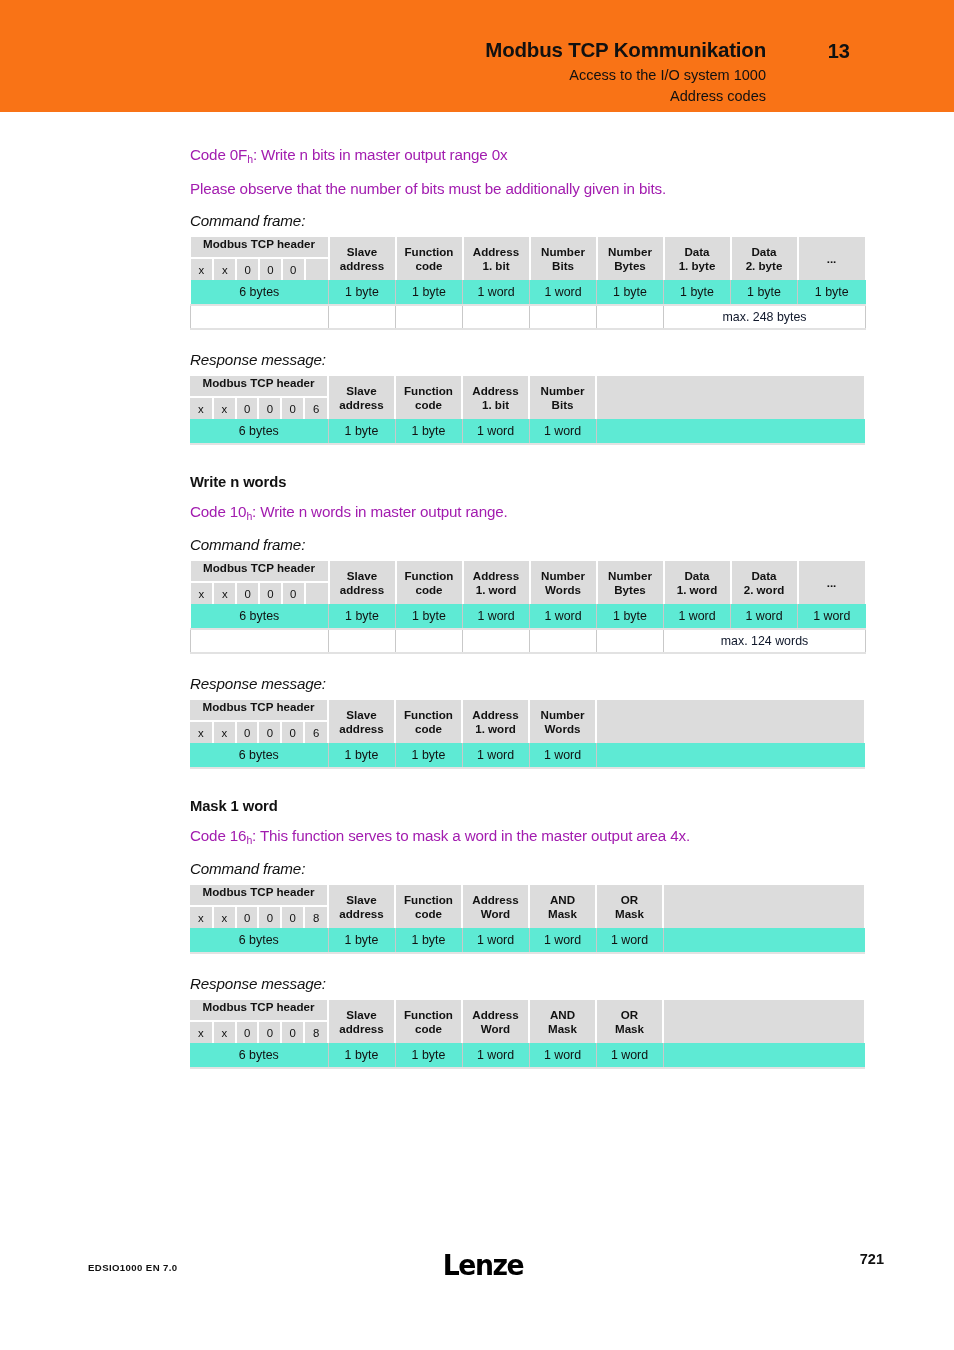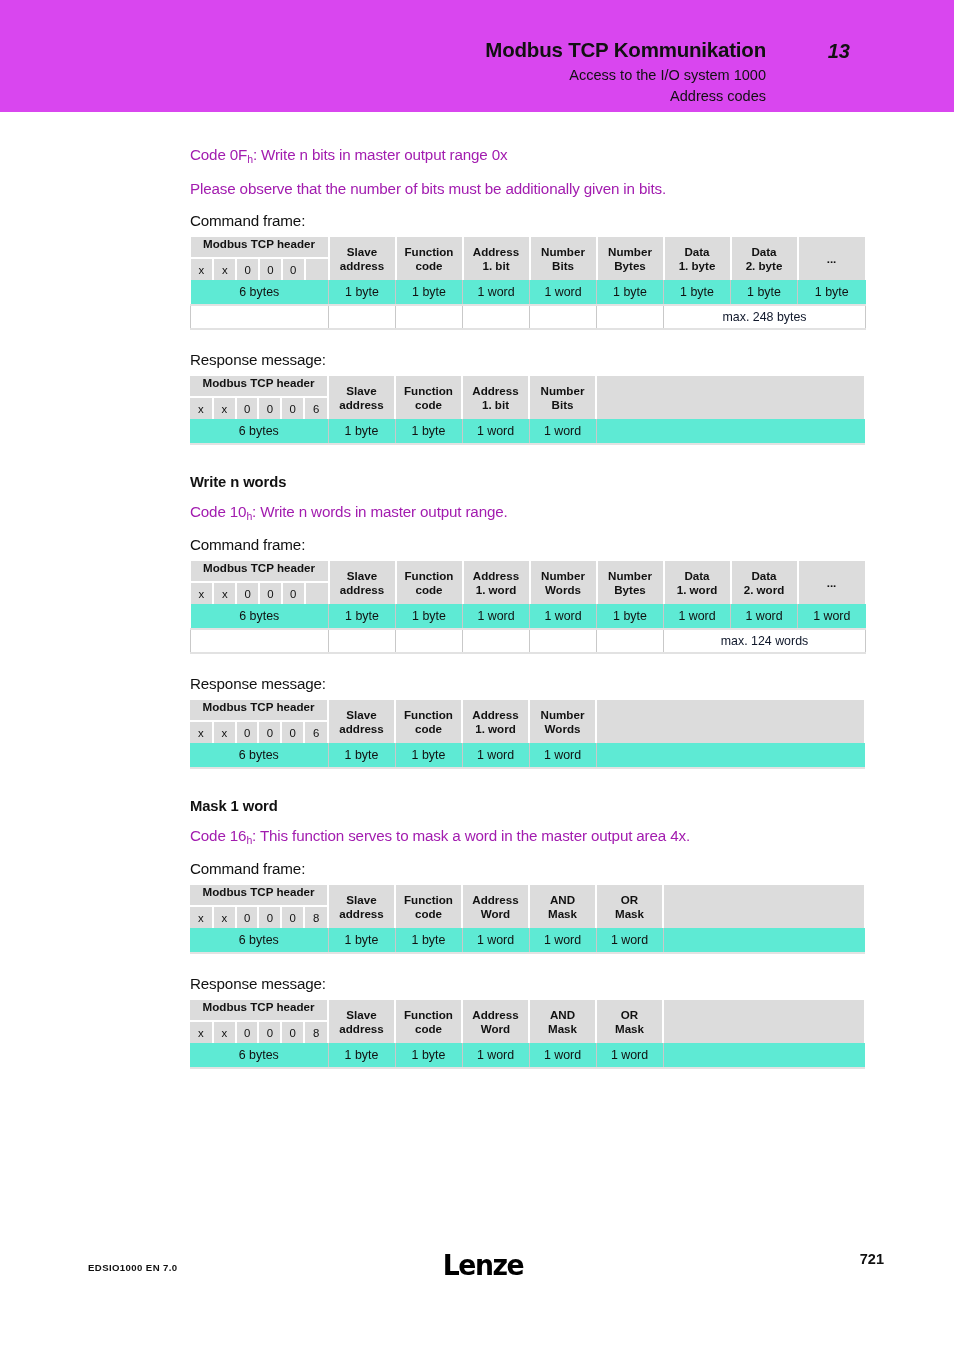--- a/index.html
+++ b/index.html
@@ -16,21 +16,21 @@
     overflow: hidden;
   }
 
   
   .page-header {
     position: absolute;
     left: 0;
     top: 0;
     width: 954px;
     height: 112px;
-    background: #d946ef;
+    background: #f97316;
   }
   .header-inner {
     position: absolute;
     right: 188px;
     top: 38px;
     text-align: right;
     width: 600px;
   }
   .header-title {
     font-size: 20.5px;
@@ -50,21 +50,20 @@
     line-height: 21px;
     color: #111;
   }
   .header-chapter {
     position: absolute;
     right: 104px;
     top: 40px;
     font-size: 20px;
     font-weight: bold;
     color: #111;
-    font-style: italic;
   }
 
   
   .content {
     position: absolute;
     left: 190px;
     top: 145px;
     width: 675px;
   }
   .sec-title {
@@ -85,20 +84,21 @@
     font-size: 10.5px;
     vertical-align: baseline;
     position: relative;
     top: 3px;
   }
   .caption {
     font-size: 15.2px;
     color: #111;
     margin: 0 0 8px 0;
     letter-spacing: -0.15px;
+    font-style: italic;
   }
   .block-gap { height: 19px; }
   .sec-gap { height: 11px; }
 
   
   table.frame {
     border-collapse: collapse;
     width: 675px;
     table-layout: fixed;
     margin: 0 0 10px 0;

